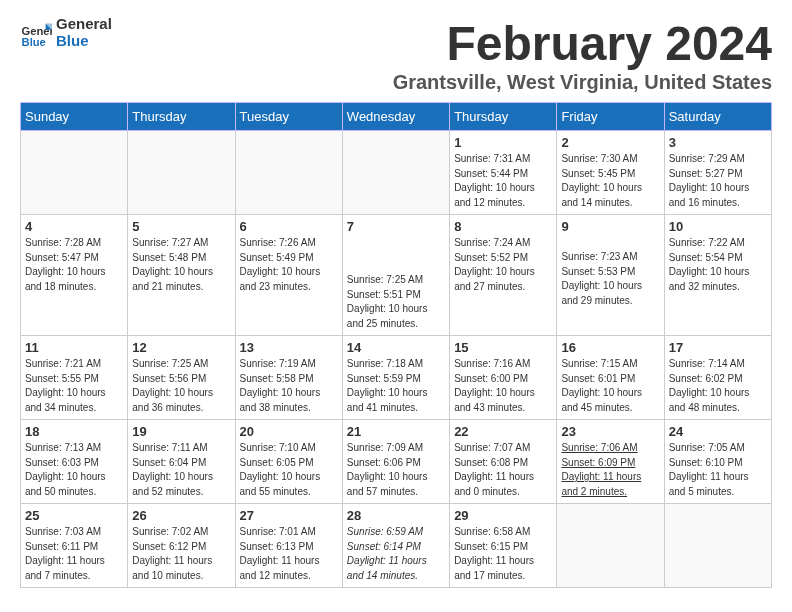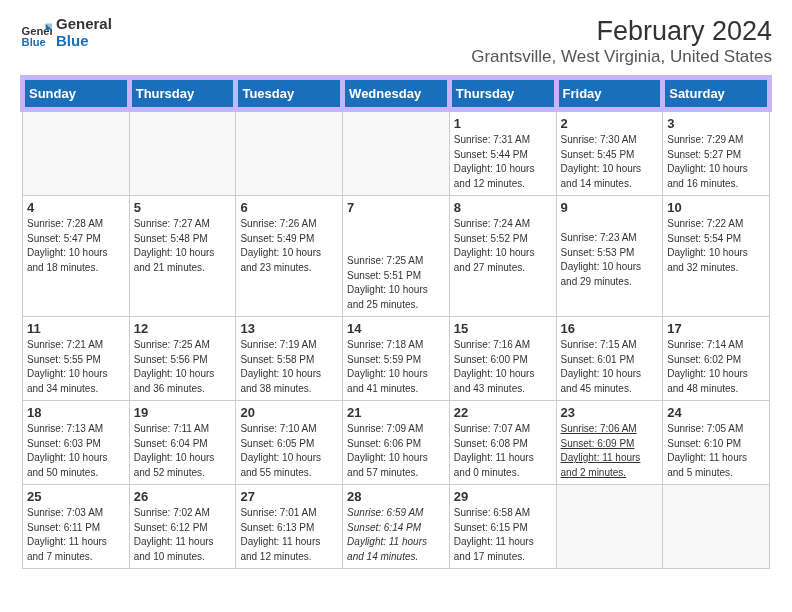--- a/index.html
+++ b/index.html
@@ -2,24 +2,24 @@
 <html><head>
   <meta charset="utf-8">
   <style>
     * { box-sizing: border-box; margin: 0; padding: 0; }
     body { font-family: Arial, sans-serif; background: #fff; width: 792px; min-height: 612px; }
     .container { padding: 16px 20px; }
     .header-row { display: flex; justify-content: space-between; align-items: flex-start; margin-bottom: 8px; }
     .logo { display: flex; align-items: center; }
     .logo-icon { width: 32px; height: 32px; margin-right: 4px; }
     .title-block { text-align: right; }
-    .month-title { font-size: 27px; font-weight: normal; color: #333; }
-    .location-title { font-size: 17px; color: #555; }
+    .month-title { font-size: 48px; font-weight: bold; color: #333; }
+    .location-title { font-size: 20px; color: #555; font-weight: bold; }
     .calendar { width: 100%; border-collapse: collapse; margin-top: 6px; }
-    .calendar th { background: #1a6fbb; color: #fff; font-size: 13px; font-weight: bold; padding: 6px 4px; text-align: left; border: 5px solid #c4b5fd; }
+    .calendar th { background: #1a6fbb; color: #fff; font-size: 13px; font-weight: normal; padding: 6px 4px; text-align: left; border: 1px solid #c4b5fd; }
     .calendar td { border: 1px solid #ccc; vertical-align: top; padding: 4px 4px; width: calc(100%/7); font-size: 10.5px; color: #333; background: #fff; height: 80px; }
     .calendar td.empty { background: #f8f8f8; }
     .day-num { font-size: 13px; font-weight: bold; margin-bottom: 2px; }
     .day-info { font-size: 10px; line-height: 1.45; color: #333; }
   </style>
 </head>
 <body>
 
 <div class="container">
   <div class="header-row">

